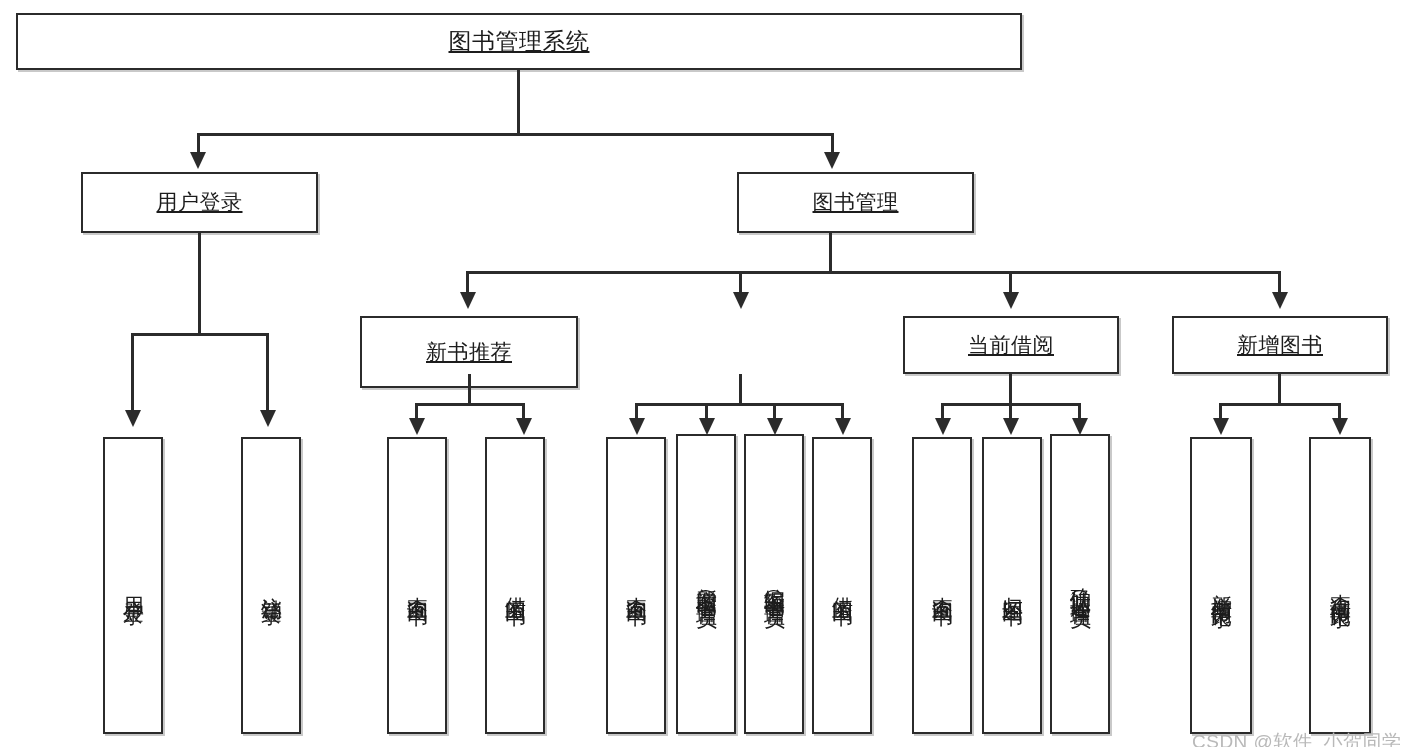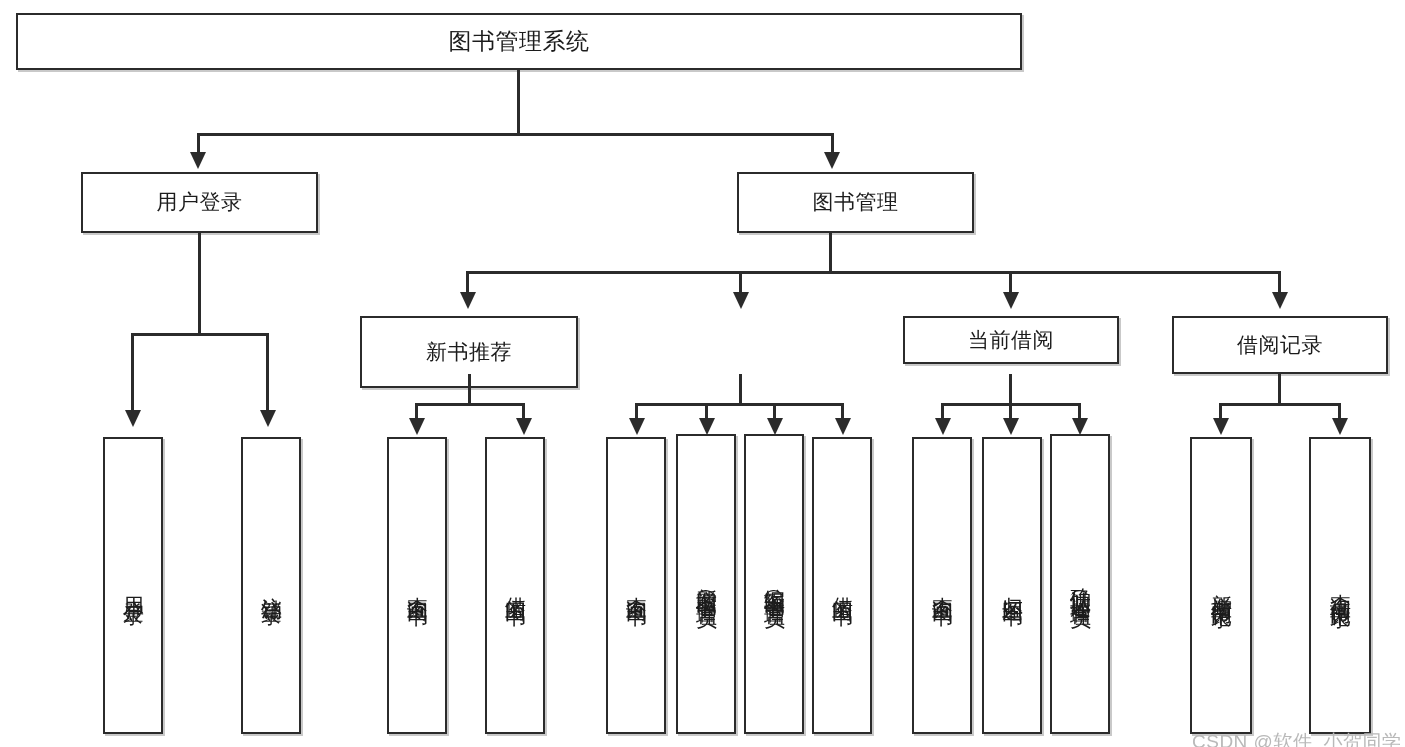--- a/index.html
+++ b/index.html
@@ -29,20 +29,21 @@
     box-shadow: 2px 2px 0 rgba(60,60,60,0.28);
   }
   .node .label {
     line-height: 1.18;
     letter-spacing: 0.5px;
     white-space: pre;
   }
   .node.horiz .label {
     font-size: 21px;
     text-align: center;
+    text-decoration: underline;
   }
   .node.vert {
     align-items: center;
     justify-content: center;
   }
   .node.vert .label {
     writing-mode: vertical-rl;
     text-orientation: upright;
     font-size: 21px;
     letter-spacing: 3px;
@@ -114,25 +115,25 @@
   <div class="edge v" style="left:739px; top:271px; width:3px; height:24px;"></div>
   <div class="arrow" style="left:733px; top:292px;"></div>
   <div class="edge v" style="left:1009px; top:271px; width:3px; height:24px;"></div>
   <div class="arrow" style="left:1003px; top:292px;"></div>
   <div class="edge v" style="left:1278px; top:271px; width:3px; height:24px;"></div>
   <div class="arrow" style="left:1272px; top:292px;"></div>
 
   <div class="node horiz" style="left:360px; top:316px; width:218px; height:72px;">
     <span class="label">新书推荐</span>
   </div>
-  <div class="node horiz" style="left:903px; top:316px; width:216px; height:48px;">
+  <div class="node horiz" style="left:903px; top:316px; width:216px; height:58px;">
     <span class="label">当前借阅</span>
   </div>
   <div class="node horiz" style="left:1172px; top:316px; width:216px; height:58px;">
-    <span class="label">借阅记录</span>
+    <span class="label">新增图书</span>
   </div>
 
   <div class="edge v" style="left:468px; top:374px; width:3px; height:31px;"></div>
   <div class="edge h" style="left:415px; top:403px; width:110px; height:3px;"></div>
   <div class="edge v" style="left:415px; top:403px; width:3px; height:18px;"></div>
   <div class="arrow" style="left:409px; top:418px;"></div>
   <div class="edge v" style="left:522px; top:403px; width:3px; height:18px;"></div>
   <div class="arrow" style="left:516px; top:418px;"></div>
 
   <div class="edge v" style="left:739px; top:374px; width:3px; height:31px;"></div>

